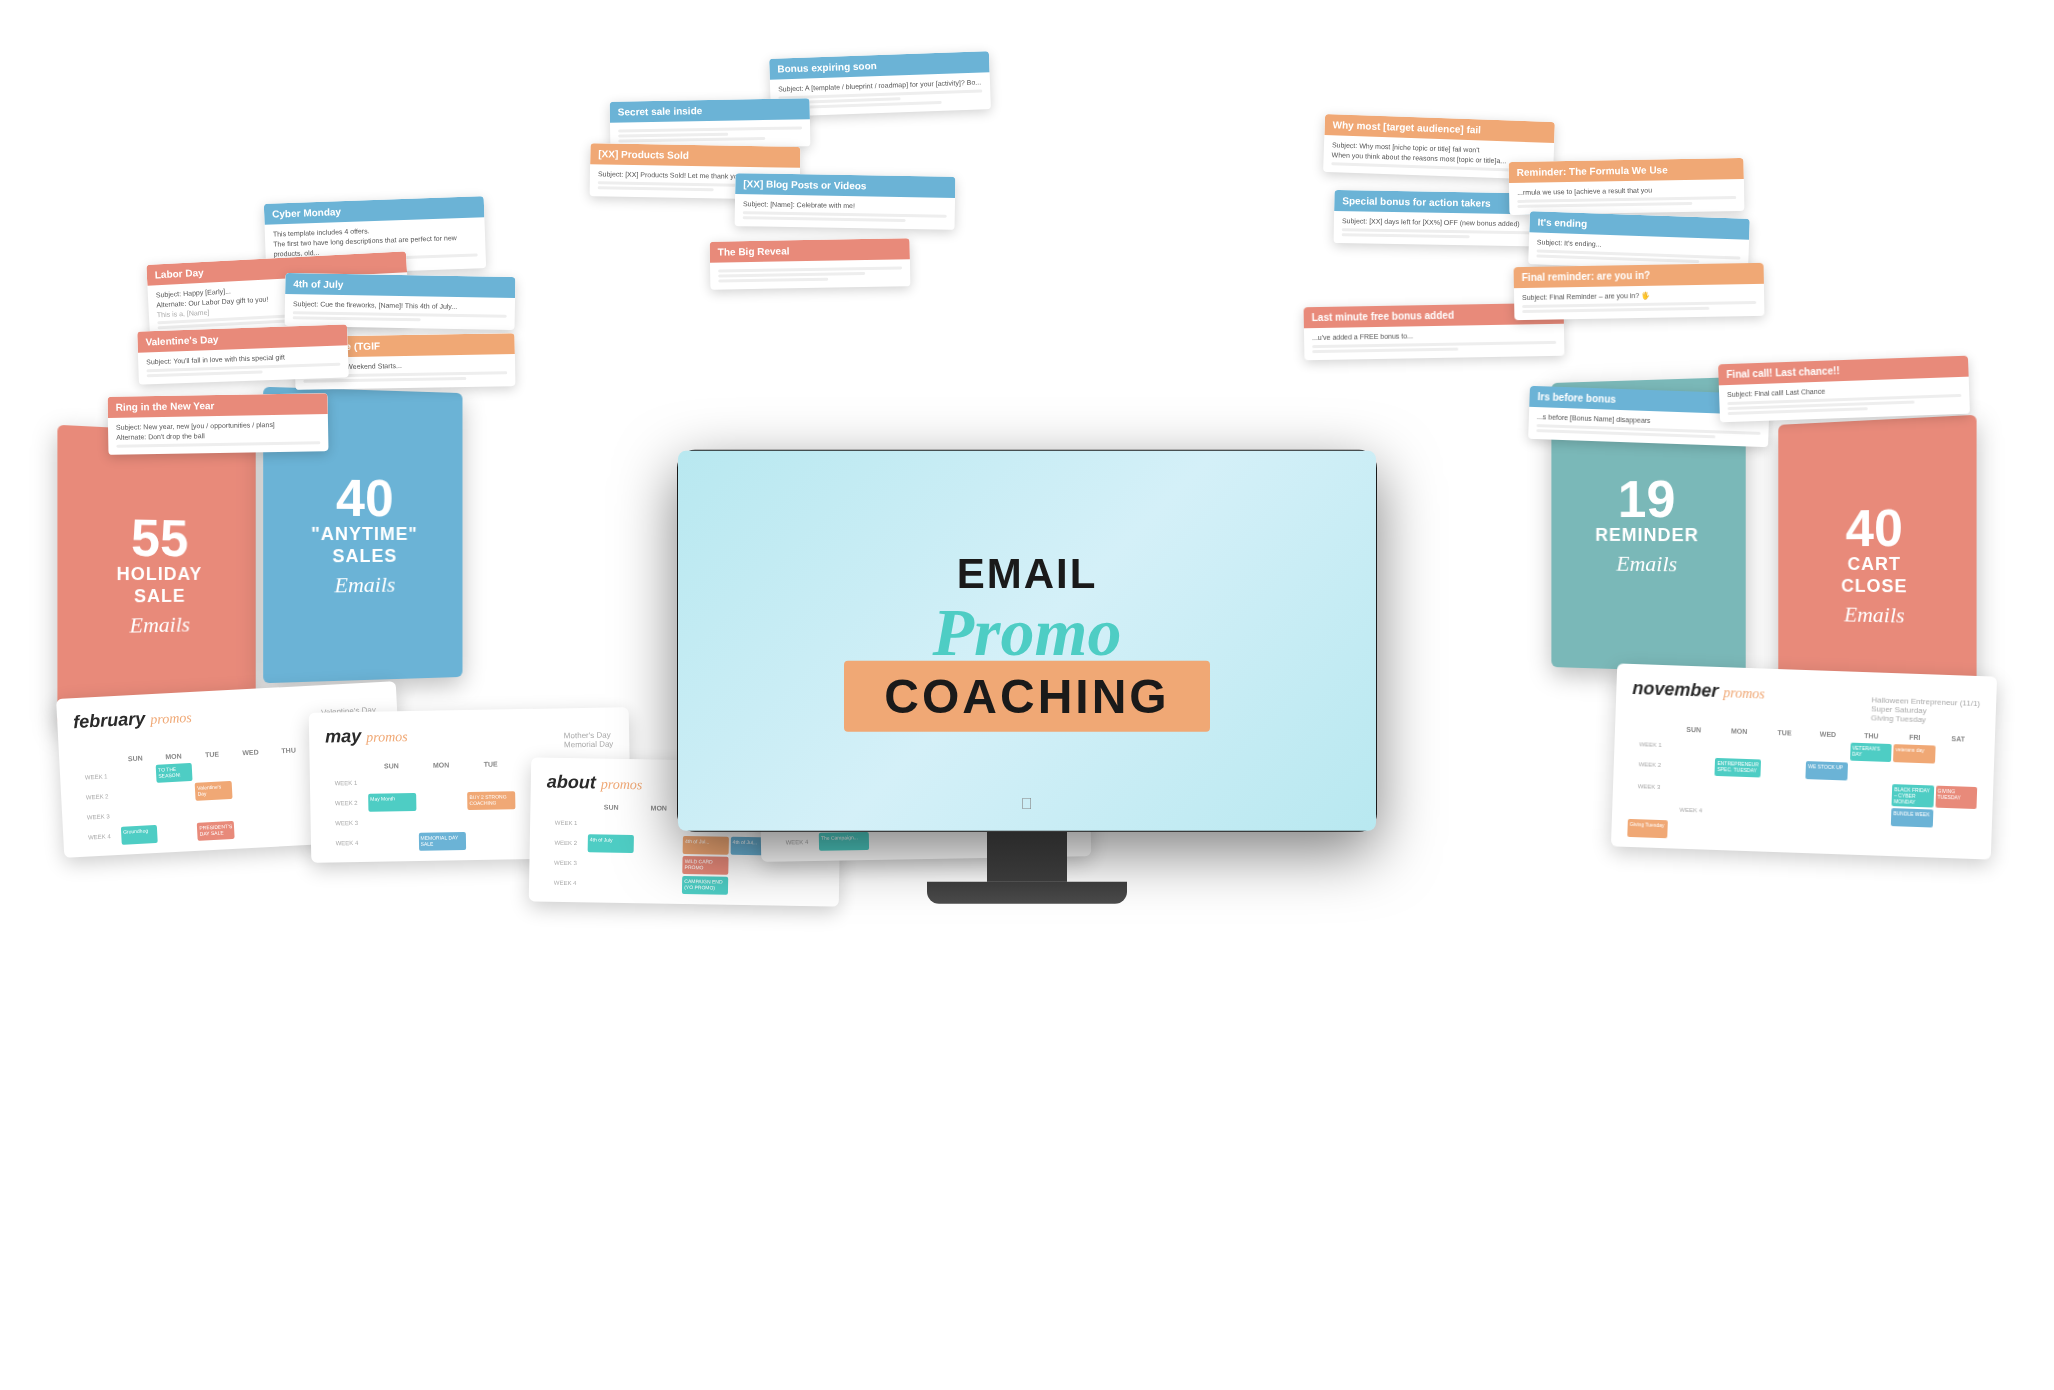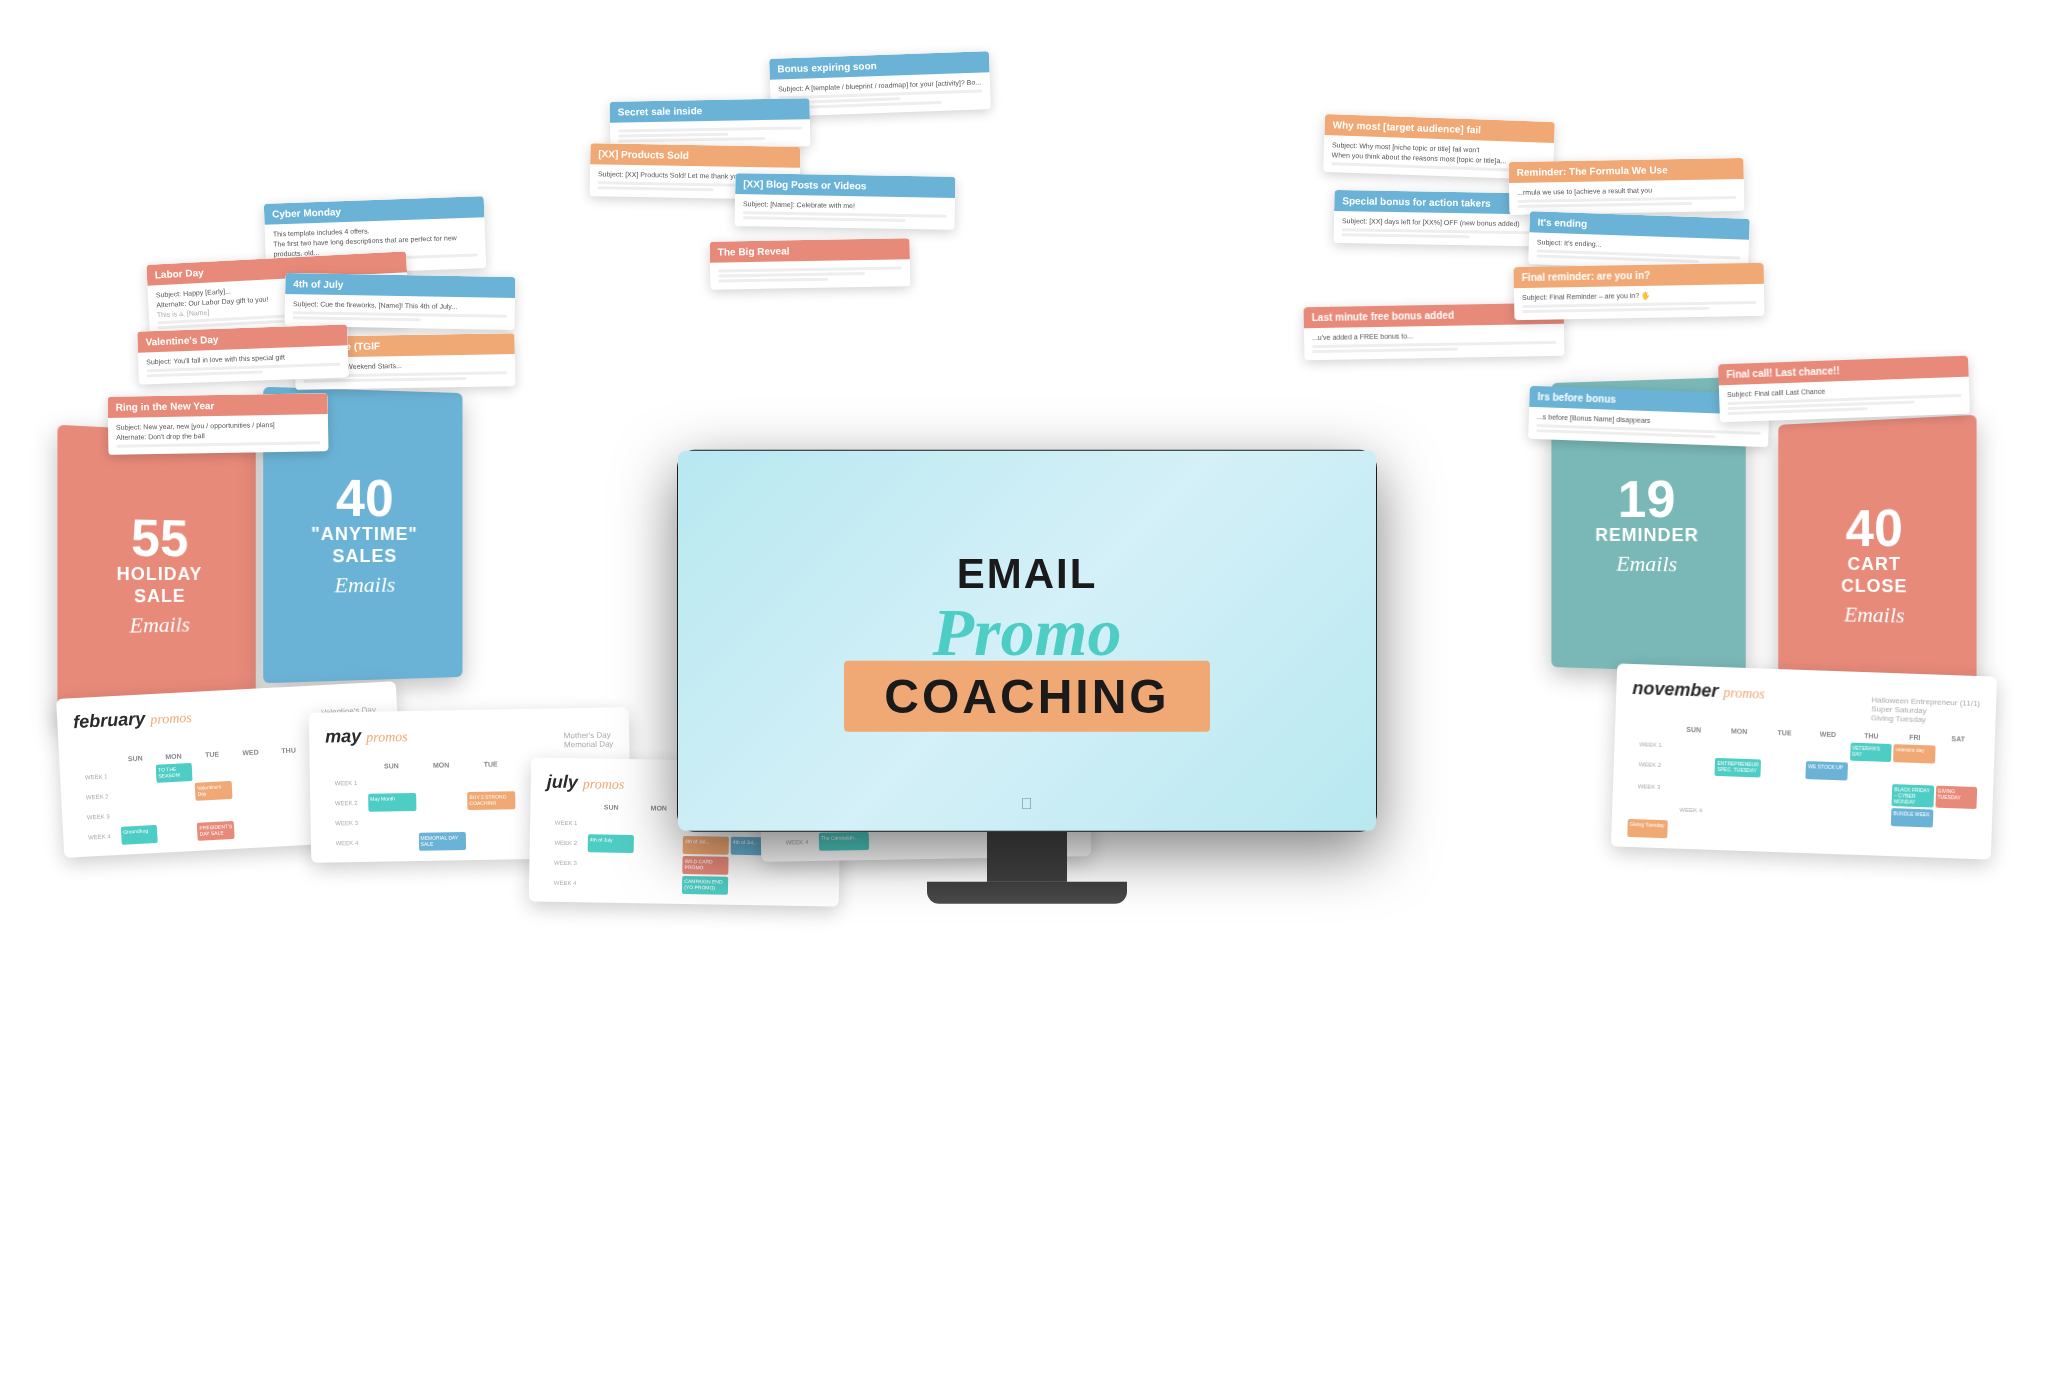--- a/index.html
+++ b/index.html
@@ -554,21 +554,21 @@
       <div class="cal-cell"></div>
       <div class="cal-cell blue" style="font-size:5px;">MEMORIAL DAY SALE</div>
       <div class="cal-cell"></div>
       <div class="cal-cell"></div>
       <div class="cal-cell"></div>
     </div>
   </div>
 
   <div class="calendar-card" style="left:530px; top:760px; width:310px; transform: rotate(1deg);">
     <div class="cal-header">
-      <span class="cal-month">july</span>
+      <span class="cal-month">about</span>
       <span class="cal-promos">promos</span>
     </div>
     <div style="display:grid;grid-template-columns: 40px repeat(5,1fr);gap:2px;">
       <div></div>
       <div class="cal-day-header">SUN</div>
       <div class="cal-day-header">MON</div>
       <div class="cal-day-header">TUE</div>
       <div class="cal-day-header">WED</div>
       <div class="cal-day-header">THU</div>
       <div class="week-label" style="font-size:6px;color:#aaa;">WEEK 1</div>

